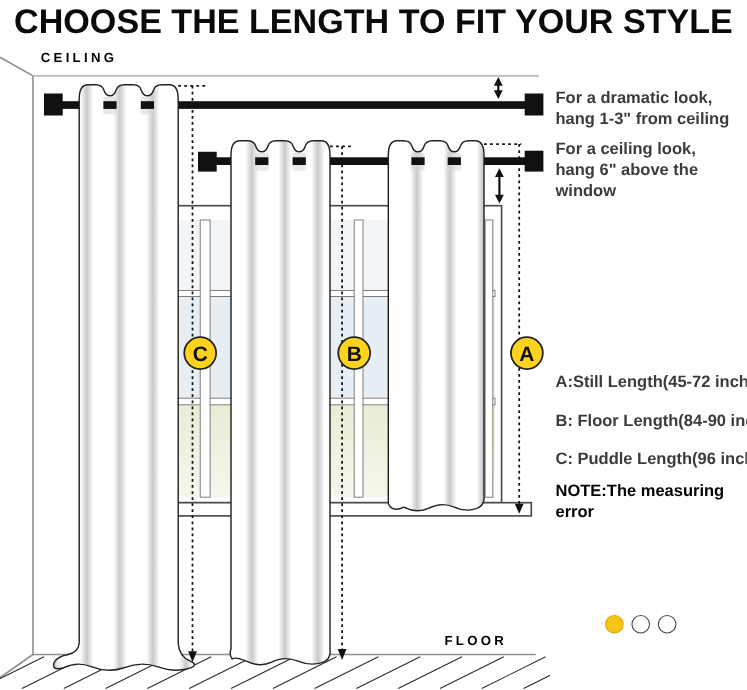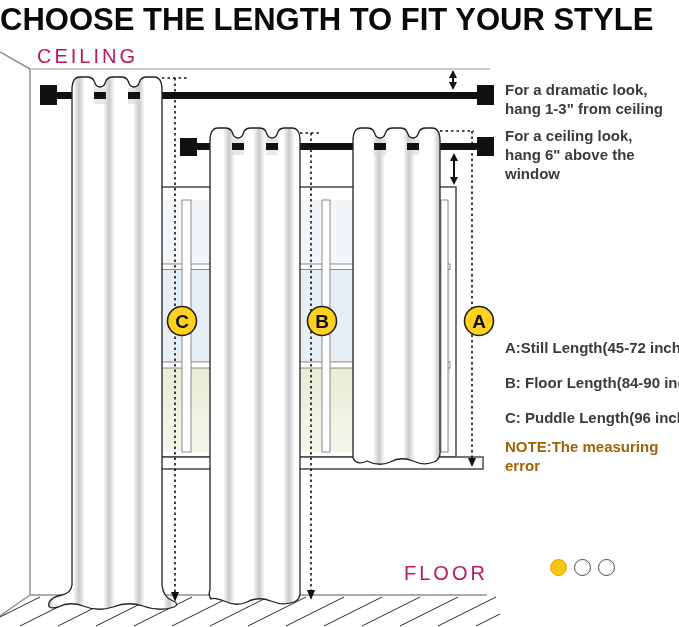--- a/index.html
+++ b/index.html
@@ -1,40 +1,40 @@
 <!DOCTYPE html>
 <html><head>
 <meta charset="utf-8">
 <style>
   html,body{margin:0;padding:0;background:#fff;}
   .stage{
     position:relative;width:679px;height:627px;background:#fff;overflow:hidden;
     font-family:"Liberation Sans",sans-serif;
   }
   .title{
-    position:absolute;top:2px;left:0;width:679px;
+    position:absolute;top:2px;left:0;width:679px;text-align:center;
     font-size:31px;font-weight:bold;letter-spacing:0px;color:#0a0a0a;white-space:nowrap;
   }
   .room-label{
-    position:absolute;color:#be185d;font-size:20px;font-weight:400;letter-spacing:3px;
+    position:absolute;color:#000000;font-size:12px;font-weight:700;letter-spacing:3px;
   }
   .label-ceiling{top:45px;left:37px;}
-  .label-floor{top:562px;left:404px;}
+  .label-floor{top:575px;left:404px;}
   .tip{
     position:absolute;left:505px;width:172px;color:#3b3b3b;
     font-size:15px;line-height:19px;font-weight:600;
   }
   .tip-dramatic{top:80px;}
   .tip-classic{top:126px;}
   .lengths{position:absolute;left:505px;top:339px;width:174px;}
   .length-item{
     color:#3b3b3b;font-size:15px;font-weight:600;margin-bottom:18px;white-space:nowrap;
   }
   .note{
-    position:absolute;left:505px;top:437px;width:174px;color:#a16207;
+    position:absolute;left:505px;top:437px;width:174px;color:#000000;
     font-size:15px;line-height:19px;font-weight:700;
   }
   .dots{position:absolute;left:550px;top:559px;display:flex;gap:7px;}
   .dot{width:17px;height:17px;border-radius:50%;box-sizing:border-box;background:#fff;border:1.6px solid #4a4a4a;}
   .dot.active{background:#F7C513;border:1.6px solid #DFA805;}
   svg{position:absolute;top:0;left:0;}
 </style>
 </head>
 <body>
 

